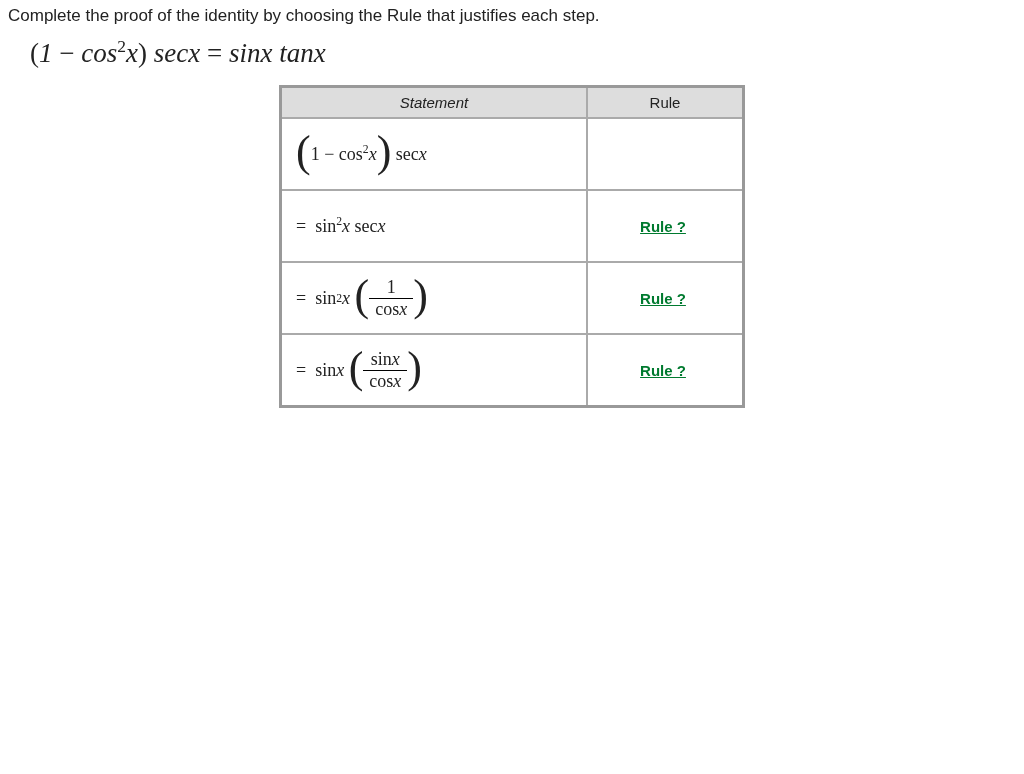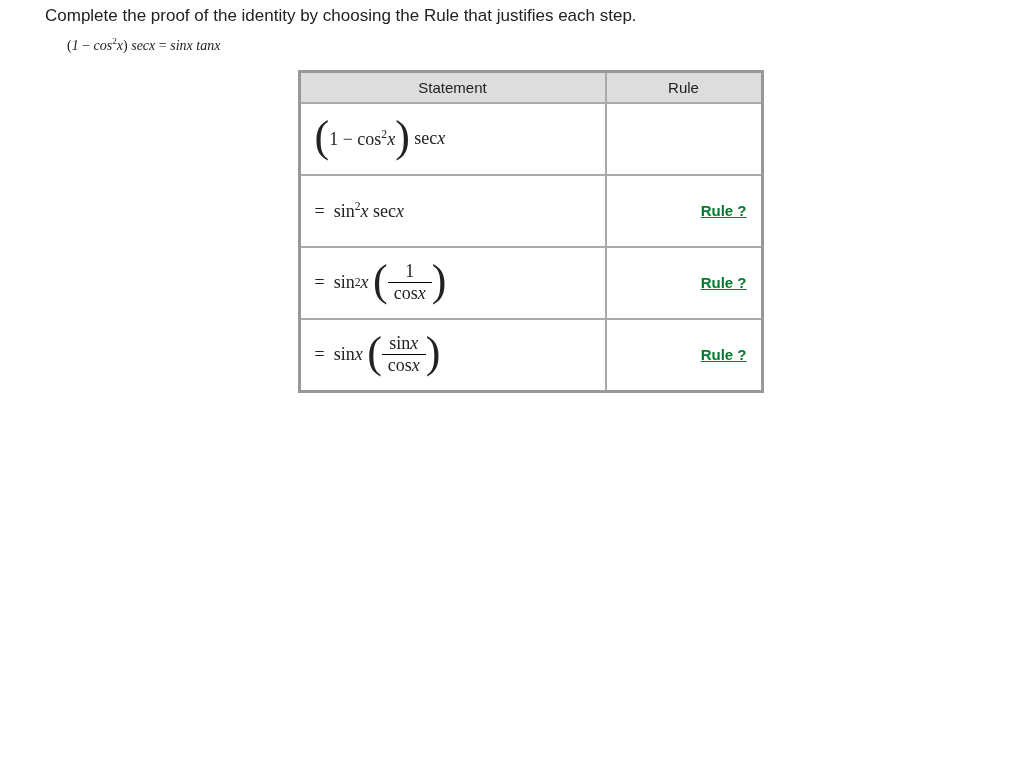--- a/index.html
+++ b/index.html
@@ -6,29 +6,28 @@
     margin: 0;
     padding: 0;
     font-family: Arial, Helvetica, sans-serif;
     font-size: 16px;
     color: #222;
     background: #fff;
     width: 1024px;
   }
   .content {
     padding: 4px 8px 0 8px;
-    margin-left: 37px;
   }
   .instruction {
     font-size: 17px;
     margin: 2px 0 10px 0;
   }
   .equation-main {
     font-family: "Times New Roman", Times, serif;
-    font-size: 14px;
+    font-size: 27px;
     margin: 4px 0 16px 22px;
     font-style: italic;
   }
   .equation-main .op { font-style: normal; }
   .sup { font-size: 0.65em; vertical-align: super; font-style: normal; }
   .instruction2 {
     font-size: 17px;
     margin: 0 0 18px 0;
   }
   .table-wrap {
@@ -40,33 +39,33 @@
     border: 3px solid #999;
   }
   .proof-table th {
     background: #ddd;
     font-weight: normal;
     font-size: 15px;
     padding: 6px 12px;
     border: 2px solid #aaa;
     text-align: center;
   }
-  .proof-table th.stmt { width: 280px; }
+  .proof-table th.stmt { width: 280px; font-style: italic; }
   .proof-table th.rule { width: 130px; }
   .proof-table td {
     border: 2px solid #aaa;
     padding: 10px 14px;
     font-family: "Times New Roman", Times, serif;
     font-size: 18px;
     height: 50px;
     vertical-align: middle;
     background: #fff;
   }
   .proof-table td.rulecell {
-    text-align: right;
+    text-align: center;
     padding-left: 10px;
   }
   .rule-link {
     color: #007a2f;
     font-weight: bold;
     font-family: Arial, Helvetica, sans-serif;
     font-size: 15px;
     text-decoration: underline;
     cursor: pointer;
   }

